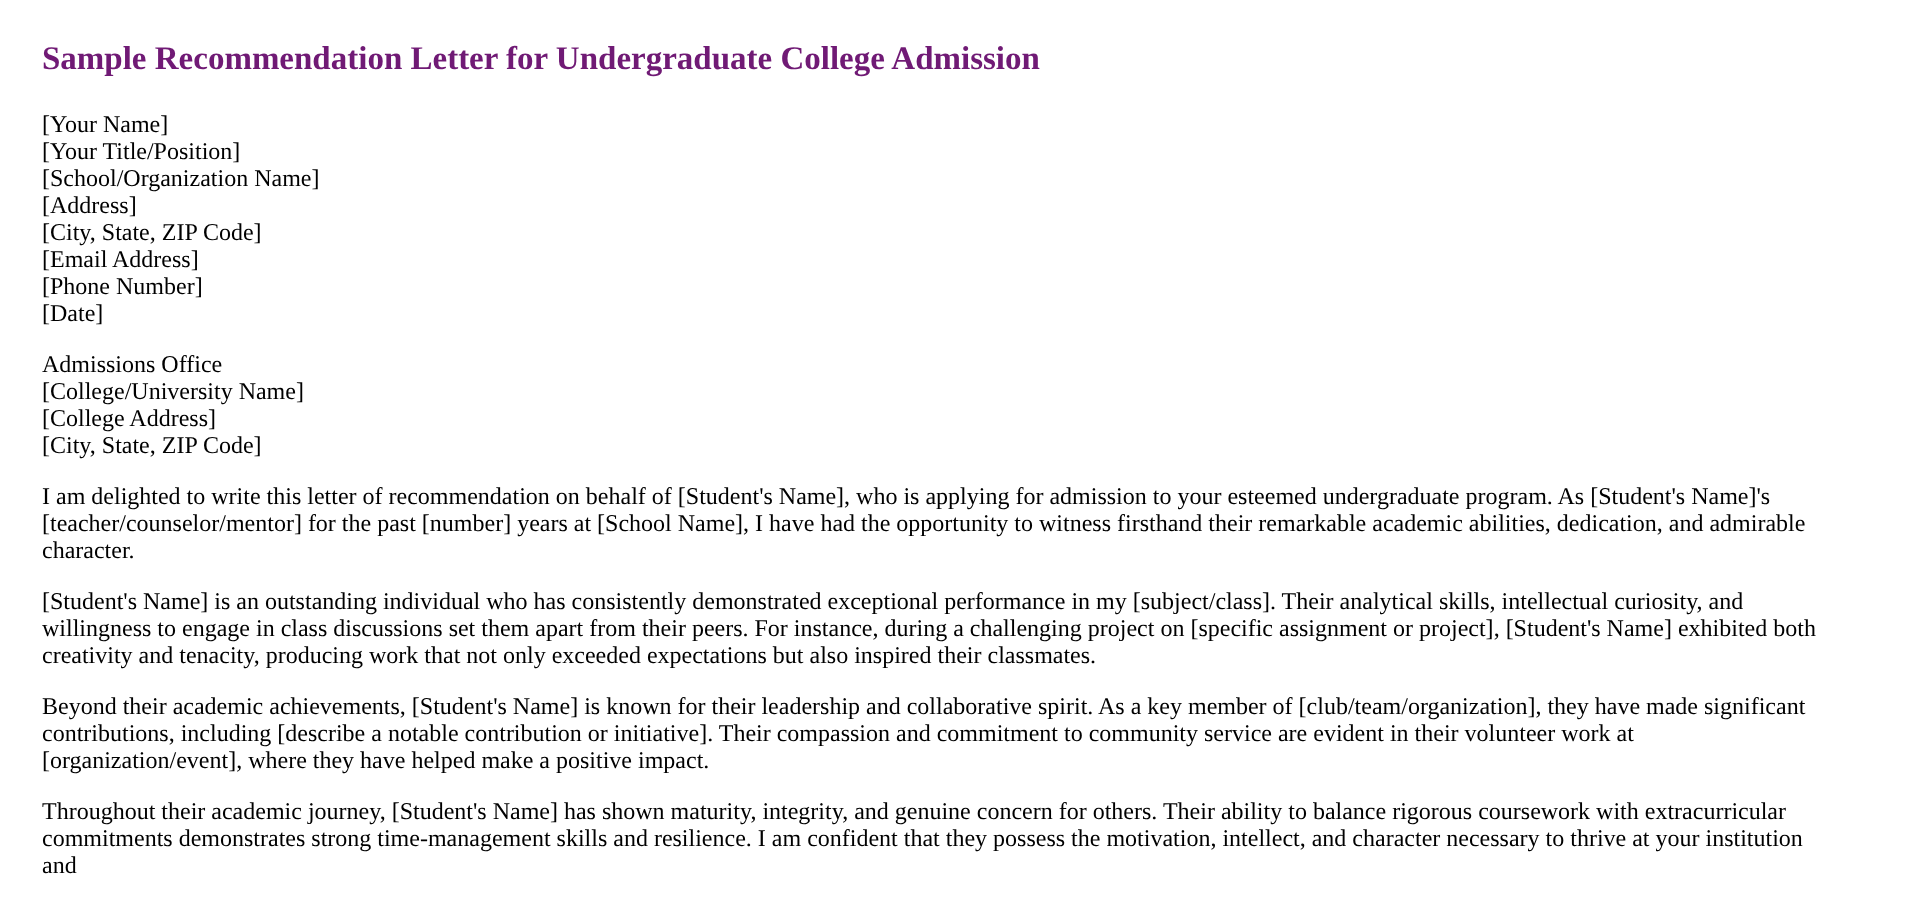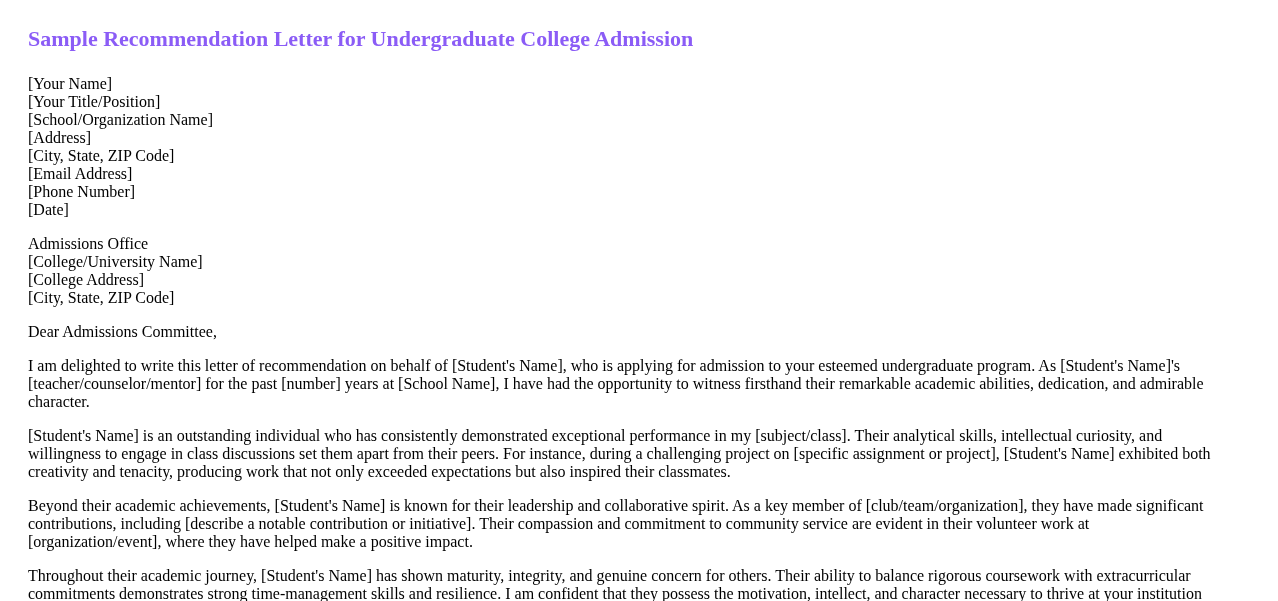--- a/index.html
+++ b/index.html
@@ -20,40 +20,39 @@
     font-size: 16px;
     line-height: 18px;
     color: #000000;
   }
   .doc-title {
     font-family: "Liberation Serif", "DejaVu Serif", serif;
     font-size: 22px;
     line-height: 26px;
     font-weight: bold;
     margin: 26px 0 23px 0;
-    color: #8b5cf6;
+    color: #701a75;
   }
   .page p {
     margin: 16px 0;
   }
   .page strong {
     font-weight: normal;
   }
 </style>
 </head>
 <body>
 
 <div class="page">
   <h1 class="doc-title">Sample Recommendation Letter for Undergraduate College Admission</h1>
 
   <p>[Your Name]<br>[Your Title/Position]<br>[School/Organization Name]<br>[Address]<br>[City, State, ZIP Code]<br>[Email Address]<br>[Phone Number]<br>[Date]</p>
 
   <p>Admissions Office<br>[College/University Name]<br>[College Address]<br>[City, State, ZIP Code]</p>
 
-  <p>Dear Admissions Committee,</p>
 
   <p>I am delighted to write this letter of recommendation on behalf of <strong>[Student's Name]</strong>, who is applying for admission to your esteemed undergraduate program. As <strong>[Student's Name]</strong>'s <strong>[teacher/counselor/mentor]</strong> for the past <strong>[number]</strong> years at <strong>[School Name]</strong>, I have had the opportunity to witness firsthand their remarkable academic abilities, dedication, and admirable character.</p>
 
   <p><strong>[Student's Name]</strong> is an outstanding individual who has consistently demonstrated exceptional performance in my <strong>[subject/class]</strong>. Their analytical skills, intellectual curiosity, and willingness to engage in class discussions set them apart from their peers. For instance, during a challenging project on <strong>[specific assignment or project]</strong>, <strong>[Student's Name]</strong> exhibited both creativity and tenacity, producing work that not only exceeded expectations but also inspired their classmates.</p>
 
   <p>Beyond their academic achievements, <strong>[Student's Name]</strong> is known for their leadership and collaborative spirit. As a key member of <strong>[club/team/organization]</strong>, they have made significant contributions, including <strong>[describe a notable contribution or initiative]</strong>. Their compassion and commitment to community service are evident in their volunteer work at <strong>[organization/event]</strong>, where they have helped make a positive impact.</p>
 
   <p>Throughout their academic journey, <strong>[Student's Name]</strong> has shown maturity, integrity, and genuine concern for others. Their ability to balance rigorous coursework with extracurricular commitments demonstrates strong time-management skills and resilience. I am confident that they possess the motivation, intellect, and character necessary to thrive at your institution and</p>
 </div>
 

